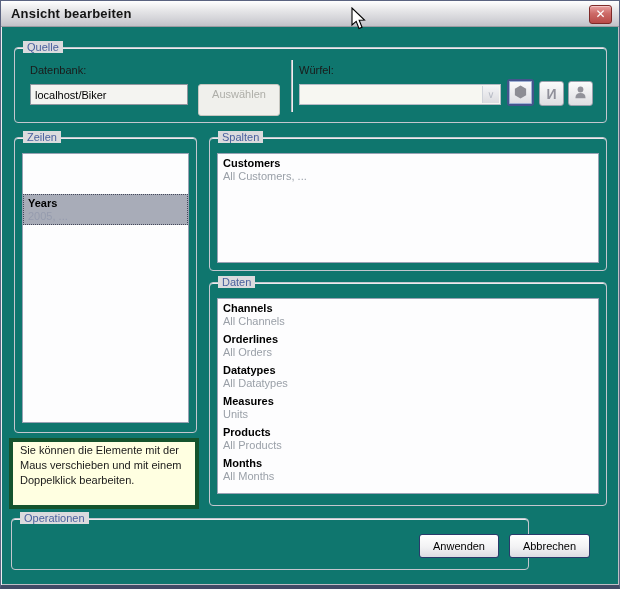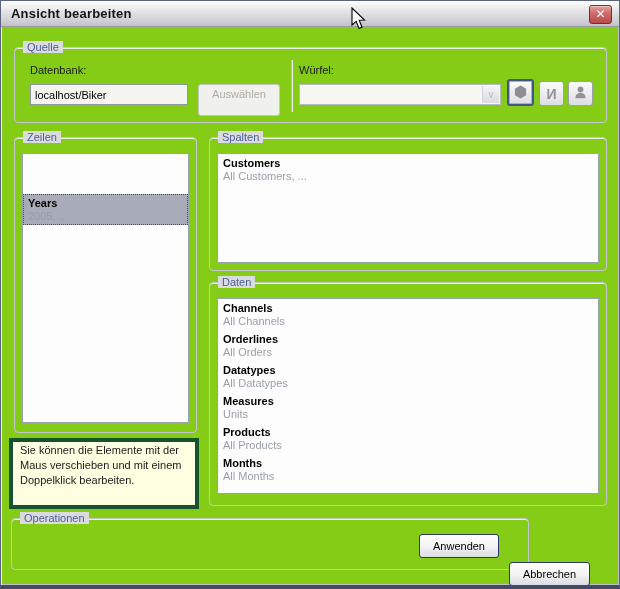--- a/index.html
+++ b/index.html
@@ -1,21 +1,21 @@
 <!DOCTYPE html>
 <html><head>
 <meta charset="utf-8">
 <style>
   * { margin:0; padding:0; box-sizing:border-box; }
   html,body { background:#fff; }
   body { font-family:"Liberation Sans","DejaVu Sans",sans-serif; font-size:11px; color:#1a1a1a; }
 
   .window {
     position:relative; width:620px; height:589px;
-    background:#84cc16;
+    background:#0f766e;
     border:1px solid #5a6380;
     border-bottom:4px solid #414b66;
     overflow:hidden;
   }
   .window-inner-edge {
     position:absolute; inset:0; pointer-events:none;
     box-shadow: inset 1px 0 0 #eeeef1, inset -1px 0 0 #bfbfc6, inset 0 -1px 0 #bfbfc6;
   }
 
   
@@ -225,15 +225,15 @@
     </div>
   </div>
 
   <div class="hint-box">
     <span>Sie können die Elemente mit der Maus verschieben und mit einem Doppelklick bearbeiten.</span>
   </div>
 
   <div class="group" style="left:10px; top:517px; width:518px; height:52px;padding-left:16px;">
     <span class="legend">Operationen</span>
     <button class="xp-btn" style="left:407px; top:15px; width:80px;">Anwenden</button>
-    <button class="xp-btn" style="left:497px; top:15px; width:81px;margin-top:28px;">Abbrechen</button>
+    <button class="xp-btn" style="left:497px; top:15px; width:81px;">Abbrechen</button>
   </div>
 </div>
 
 </body></html>

